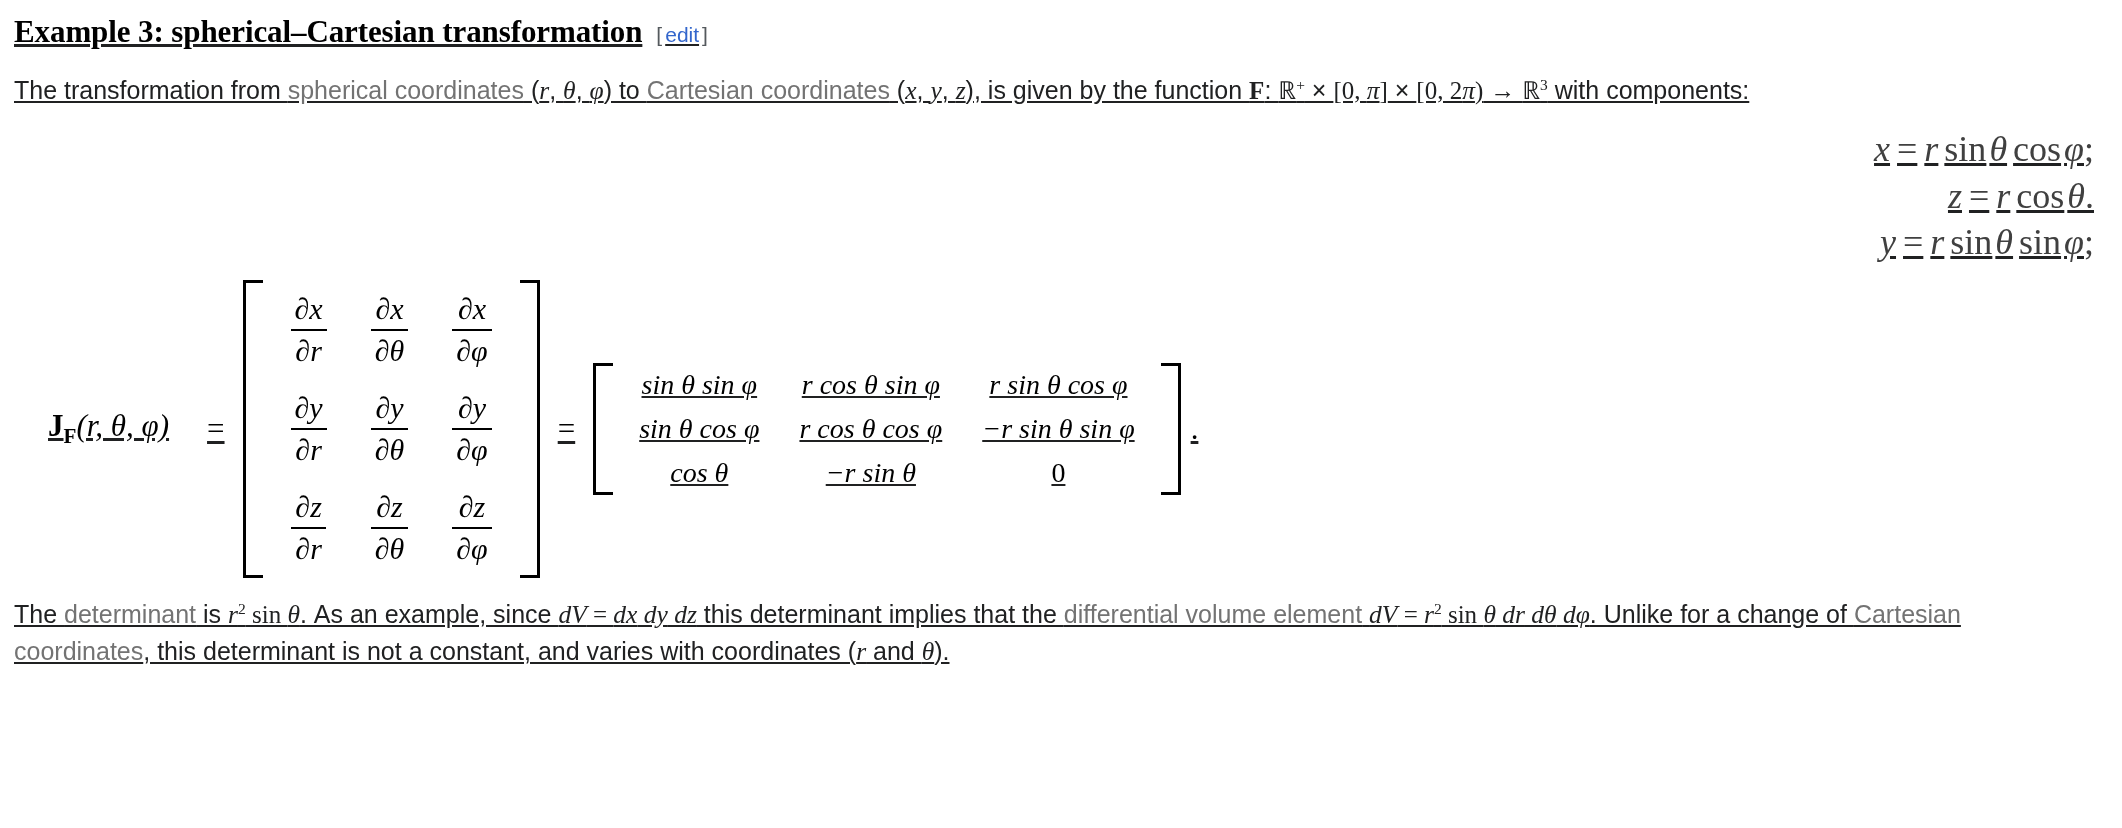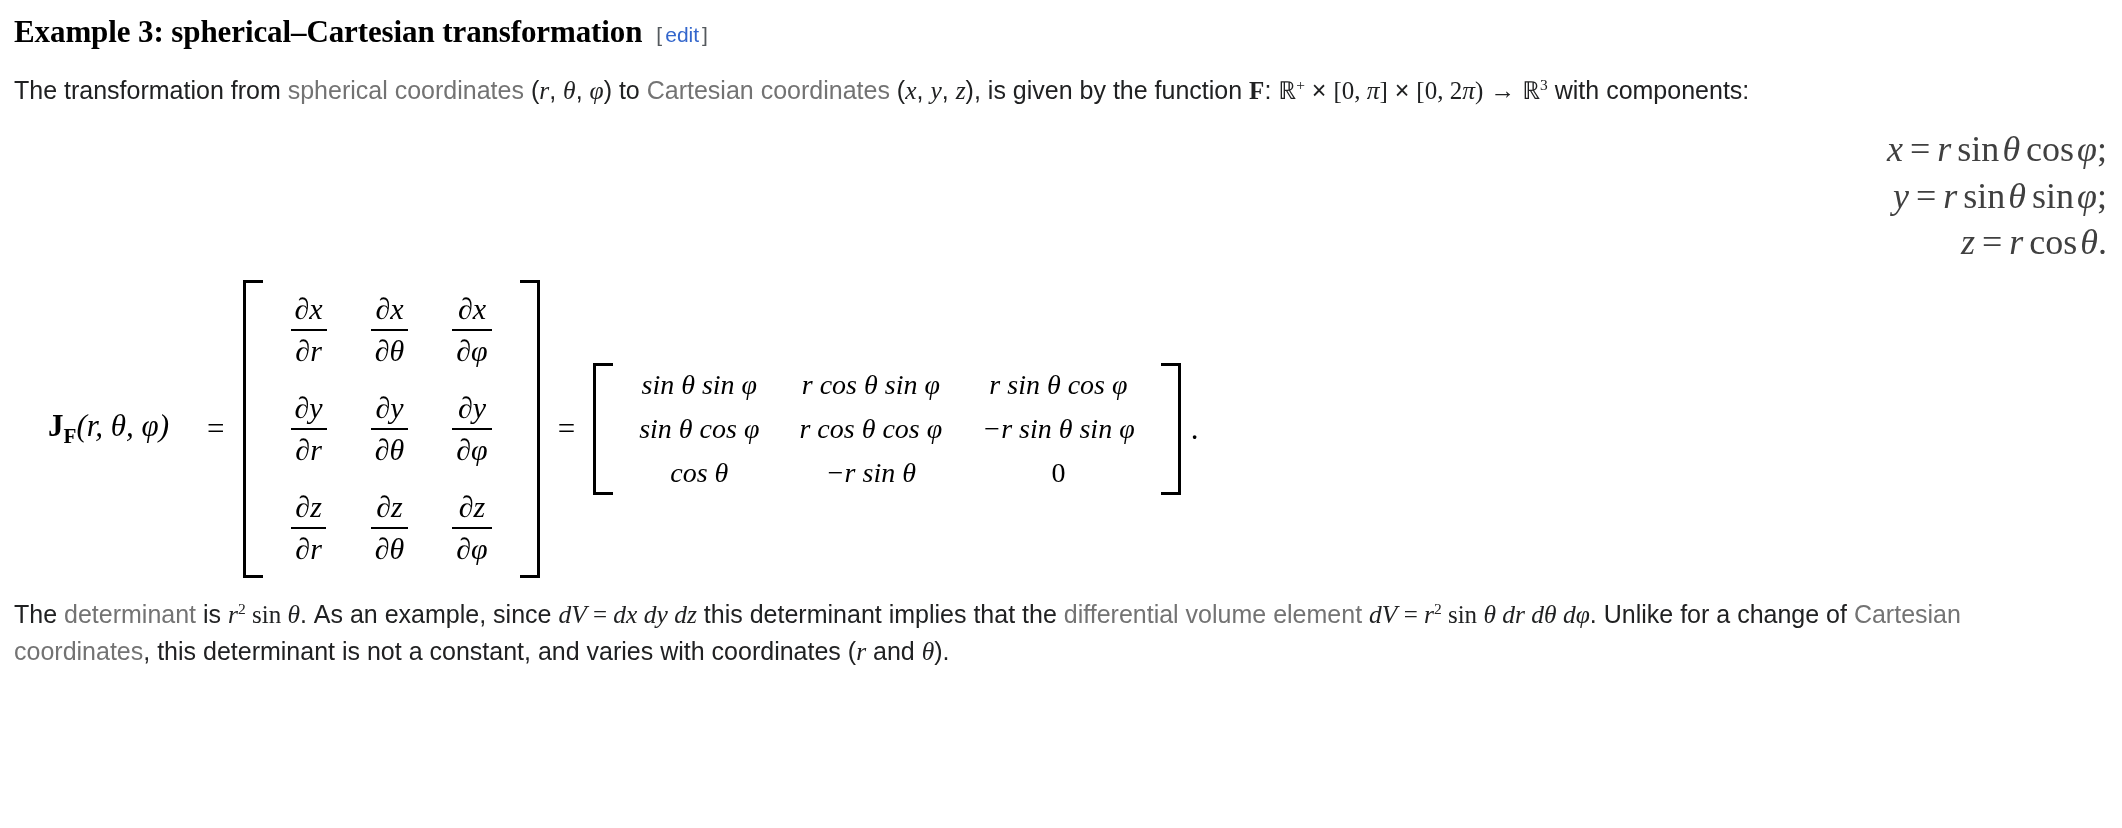--- a/index.html
+++ b/index.html
@@ -8,23 +8,24 @@
     background: #ffffff;
   }
   body {
     width: 2122px;
     height: 828px;
     font-family: "Liberation Sans", sans-serif;
     color: #202122;
     overflow: hidden;
   }
   .page {
-    padding: 14px 15px 0 14px;
+    padding: 14px 28px 0 14px;
     box-sizing: border-box;
     width: 2122px;
+    text-decoration: underline;
   }
 
   
   .heading-row {
     display: flex;
     align-items: baseline;
     gap: 14px;
     margin: 0 0 22px 0;
   }
   h2.section-title {
@@ -207,22 +208,22 @@
     <h2 class="section-title">Example 3: spherical–Cartesian transformation</h2>
     <span class="edit-wrap">
       <span class="brk">[</span><a class="edit-link">edit</a><span class="brk">]</span>
     </span>
   </div>
 
   <p class="para"><span>The transformation from </span><a class="wl">spherical coordinates</a><span> (</span><span class="mi">r</span><span>, </span><span class="mi">θ</span><span>, </span><span class="mi">φ</span><span>) to </span><a class="wl">Cartesian coordinates</a><span> (</span><span class="mi">x</span><span>, </span><span class="mi">y</span><span>, </span><span class="mi">z</span><span>), is given by the function </span><span class="mbf">F</span><span>: </span><span class="mbb">ℝ</span><sup class="exn">+</sup><span> × </span><span class="mup">[0, </span><span class="mi">π</span><span class="mup">]</span><span> × </span><span class="mup">[0, 2</span><span class="mi">π</span><span class="mup">)</span><span> → </span><span class="mbb">ℝ</span><sup class="exn">3</sup><span> with components:</span></p>
 
   <div class="eq-block">
     <div class="eq-line"><span class="v">x</span><span class="op">=</span><span class="v">r</span><span class="fn">sin</span><span class="gk">θ</span><span class="fn">cos</span><span class="gk">φ</span><span>;</span></div>
+    <div class="eq-line"><span class="v">z</span><span class="op">=</span><span class="v">r</span><span class="fn">cos</span><span class="gk">θ</span><span>.</span></div>
     <div class="eq-line"><span class="v">y</span><span class="op">=</span><span class="v">r</span><span class="fn">sin</span><span class="gk">θ</span><span class="fn">sin</span><span class="gk">φ</span><span>;</span></div>
-    <div class="eq-line"><span class="v">z</span><span class="op">=</span><span class="v">r</span><span class="fn">cos</span><span class="gk">θ</span><span>.</span></div>
   </div>
 
 
   <div class="jacobian">
 
     <div class="jf-label"><span class="bold-J">J</span><span class="sub-F">F</span><span class="args">(r, θ, φ)</span></div>
 
     <div class="eqsign">=</div>
 
     <div class="matrix">

